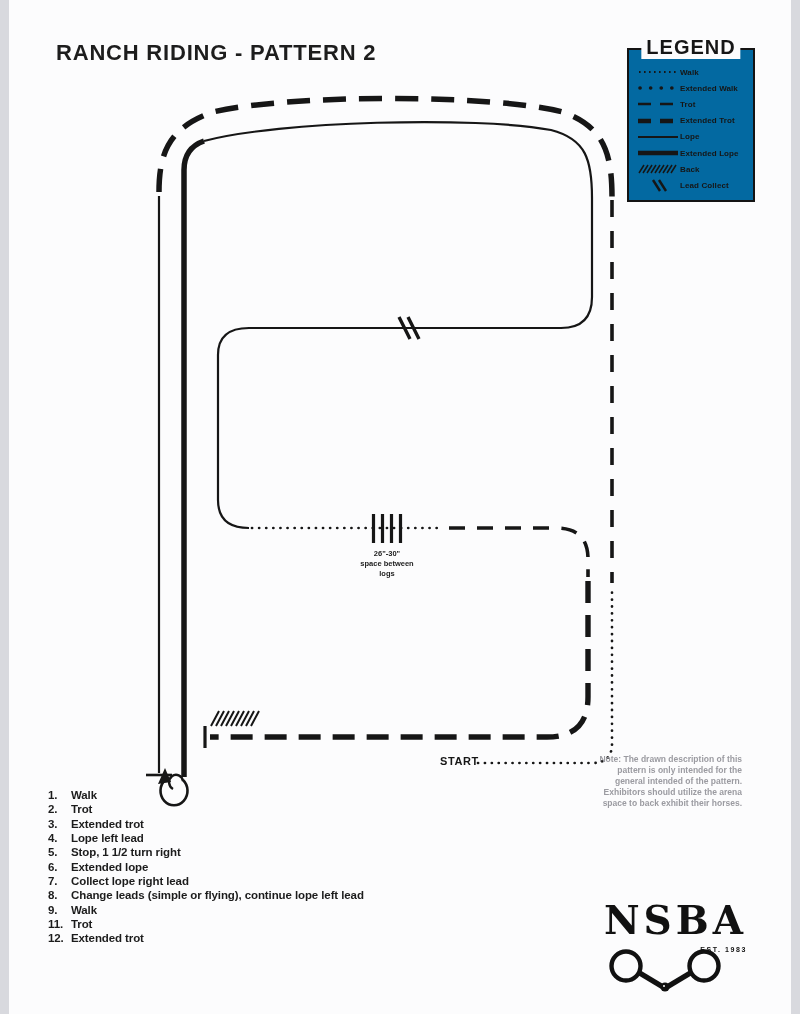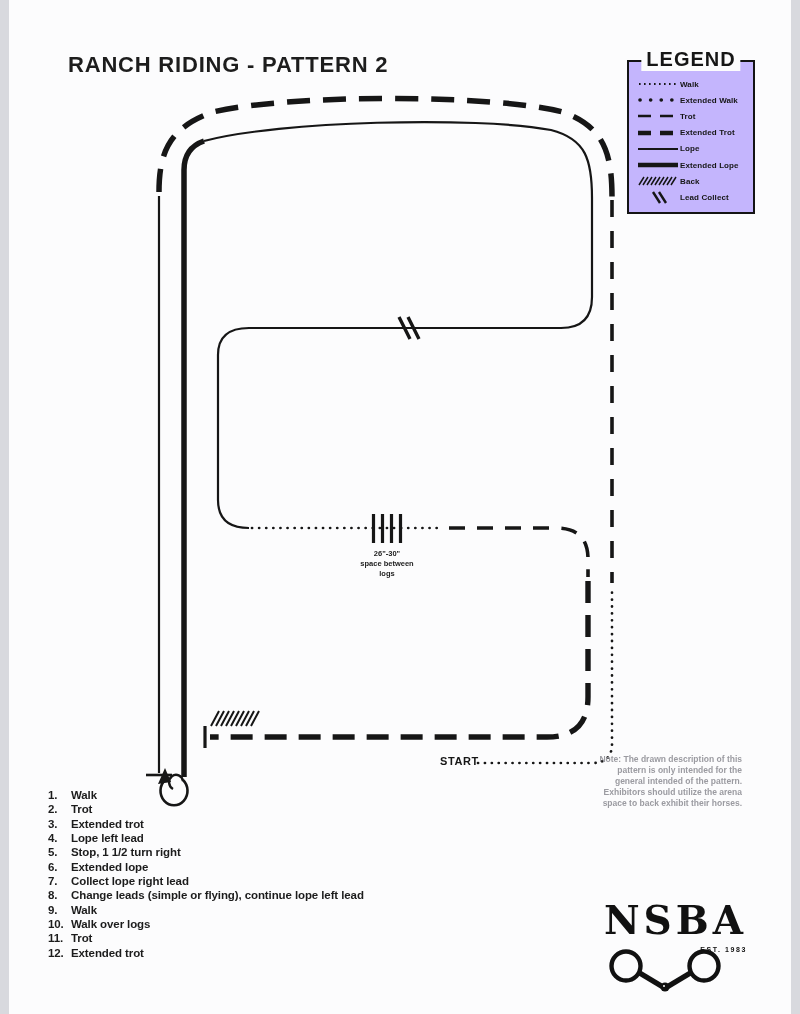--- a/index.html
+++ b/index.html
@@ -7,28 +7,28 @@
     width:800px;height:1014px;position:relative;overflow:hidden;
     background:#fcfcfd;
     font-family:"Liberation Sans",sans-serif;
     color:#161616;
   }
   .edge{position:absolute;top:0;bottom:0;width:9px;background:#d8d9de;}
   .edge.left{left:0;}
   .edge.right{right:0;}
 
   .page-title{
-    position:absolute;left:52px;top:36px;margin:16px;
+    position:absolute;left:52px;top:36px;margin:4px;
     font-size:22px;font-weight:700;letter-spacing:.8px;color:#1d1d1d;
   }
 
   
   .legend{
-    position:absolute;left:627px;top:60px;width:128px;height:154px;
-    border:2px solid #141414;box-sizing:border-box;background:#c4b5fd;
+    position:absolute;left:627px;top:48px;width:128px;height:154px;
+    border:2px solid #141414;box-sizing:border-box;background:#0369a1;
   }
   .legend-title{
     position:absolute;top:-14px;left:50%;transform:translateX(-50%);
     background:#fcfcfd;padding:0 5px;
     font-size:20px;font-weight:700;letter-spacing:1px;white-space:nowrap;
   }
   .legend-rows{position:absolute;left:7px;top:14px;right:4px;}
   .legend-row{display:flex;align-items:center;height:16.2px;}
   .legend-row .swatch{width:44px;flex:0 0 44px;display:flex;justify-content:center;}
   .legend-row .lbl{font-size:8px;font-weight:700;letter-spacing:.1px;white-space:nowrap;}
@@ -228,24 +228,20 @@
       <span class="num">7.</span>
       <span>Collect lope right lead</span>
     </div>
   <div class="m-row">
       <span class="num">8.</span>
       <span>Change leads (simple or flying), continue lope left lead</span>
     </div>
   <div class="m-row">
       <span class="num">9.</span>
       <span>Walk</span>
-    </div>
-  <div class="m-row">
-      <span class="num">10.</span>
-      <span>Walk over logs</span>
     </div>
   <div class="m-row">
       <span class="num">11.</span>
       <span>Trot</span>
     </div>
   <div class="m-row">
       <span class="num">12.</span>
       <span>Extended trot</span>
     </div>
 </div>

